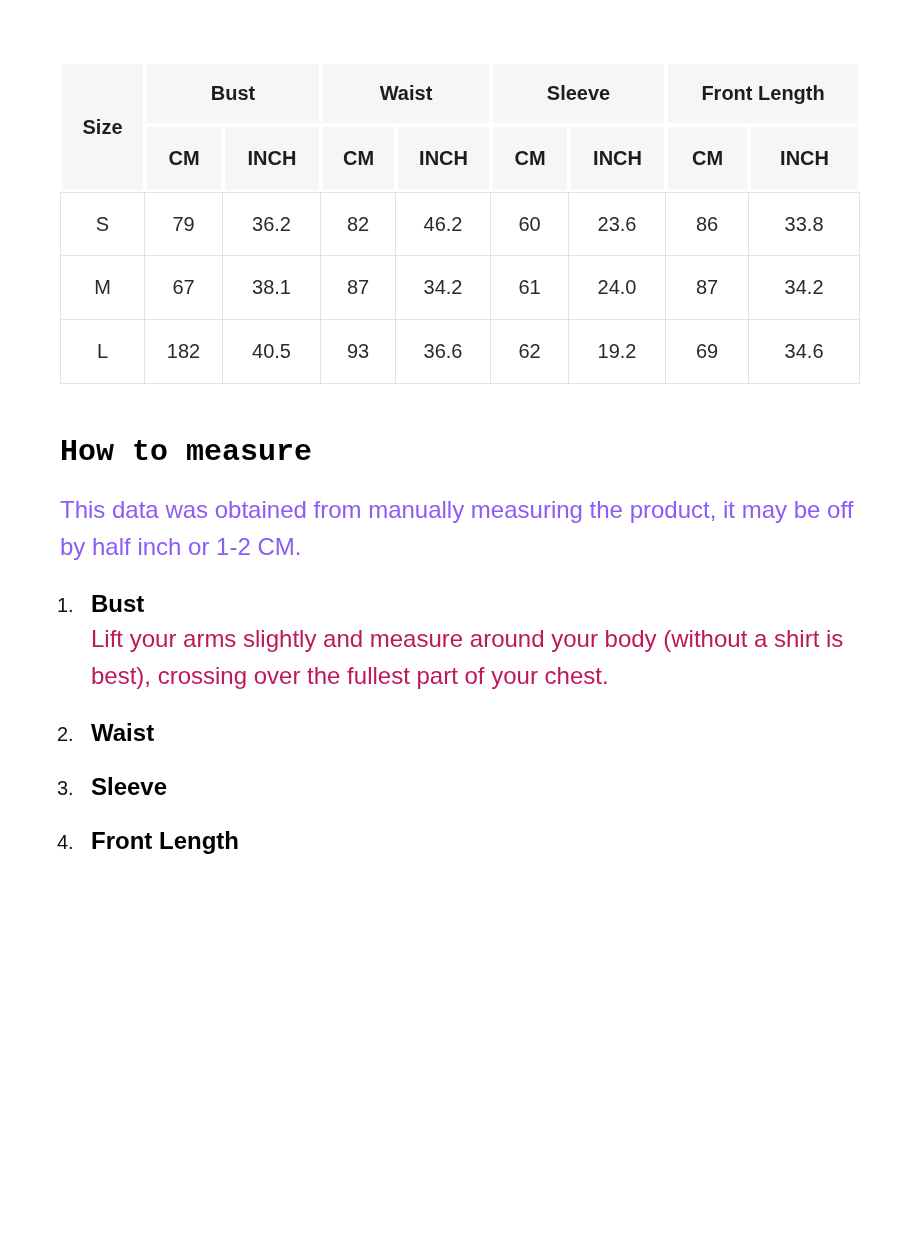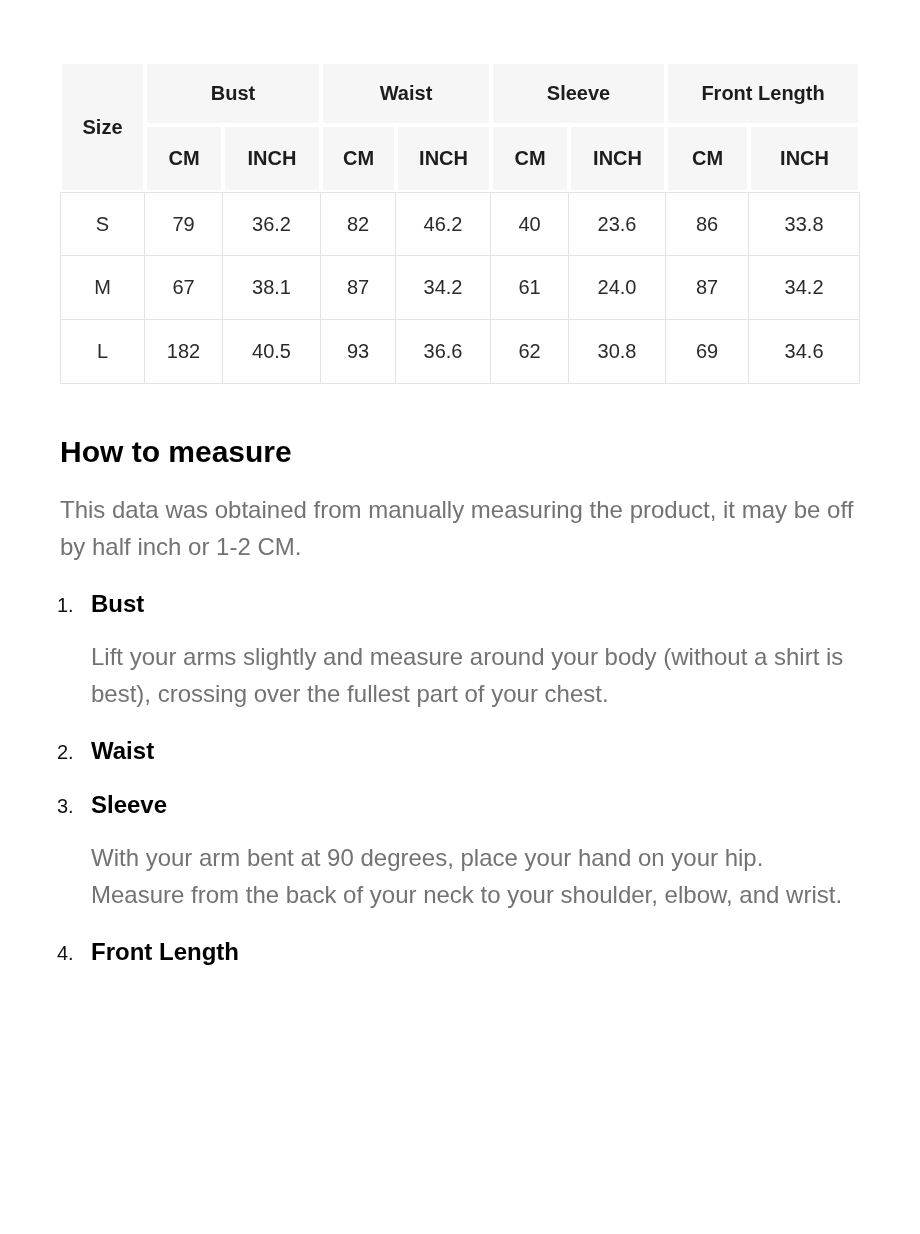--- a/index.html
+++ b/index.html
@@ -47,26 +47,27 @@
   tr.unit-row    { height: 67px; }
   tr.data-row    { height: 64px; }
 
   
   .howto-title {
     margin-top: 50px;
     font-size: 30px;
     line-height: 36px;
     font-weight: bold;
     color: #000000;
+    font-family: Liberation Mono, monospace;
   }
   .howto-intro {
     margin-top: 21px;
     font-size: 24px;
     line-height: 37px;
-    color: #737373;
+    color: #8b5cf6;
     width: 800px;
   }
   .steps { margin-top: 6px; }
   .step { margin-top: 24px; }
   .step-head {
     display: flex;
     align-items: baseline;
   }
   .step-num {
     flex: 0 0 34px;
@@ -75,25 +76,25 @@
     font-size: 20px;
     color: #111111;
   }
   .step-title {
     font-size: 24px;
     line-height: 30px;
     font-weight: bold;
     color: #000000;
   }
   .step-desc {
-    margin-top: 19px;
+    margin-top: 1px;
     padding-left: 31px;
     font-size: 24px;
     line-height: 37px;
-    color: #737373;
+    color: #be185d;
     width: 800px;
   }
 </style>
 </head>
 <body>
 
 <div class="page">
 
   <table class="size-chart">
     <colgroup>
@@ -126,21 +127,21 @@
         <th>INCH</th>
       </tr>
     </thead>
     <tbody>
       <tr class="data-row">
         <td>S</td>
         <td>79</td>
         <td>36.2</td>
         <td>82</td>
         <td>46.2</td>
-        <td>40</td>
+        <td>60</td>
         <td>23.6</td>
         <td>86</td>
         <td>33.8</td>
       </tr>
       <tr class="data-row">
         <td>M</td>
         <td>67</td>
         <td>38.1</td>
         <td>87</td>
         <td>34.2</td>
@@ -149,21 +150,21 @@
         <td>87</td>
         <td>34.2</td>
       </tr>
       <tr class="data-row">
         <td>L</td>
         <td>182</td>
         <td>40.5</td>
         <td>93</td>
         <td>36.6</td>
         <td>62</td>
-        <td>30.8</td>
+        <td>19.2</td>
         <td>69</td>
         <td>34.6</td>
       </tr>
     </tbody>
   </table>
 
   <h2 class="howto-title">How to measure</h2>
 
   <p class="howto-intro">This data was obtained from manually measuring the product, it may be off by half inch or 1-2 CM.</p>
 
@@ -182,21 +183,20 @@
         <span class="step-num">2.</span>
         <span class="step-title">Waist</span>
       </div>
     </div>
 
     <div class="step">
       <div class="step-head">
         <span class="step-num">3.</span>
         <span class="step-title">Sleeve</span>
       </div>
-      <div class="step-desc">With your arm bent at 90 degrees, place your hand on your hip. Measure from the back of your neck to your shoulder, elbow, and wrist.</div>
     </div>
 
     <div class="step">
       <div class="step-head">
         <span class="step-num">4.</span>
         <span class="step-title">Front Length</span>
       </div>
     </div>
 
   </div>

